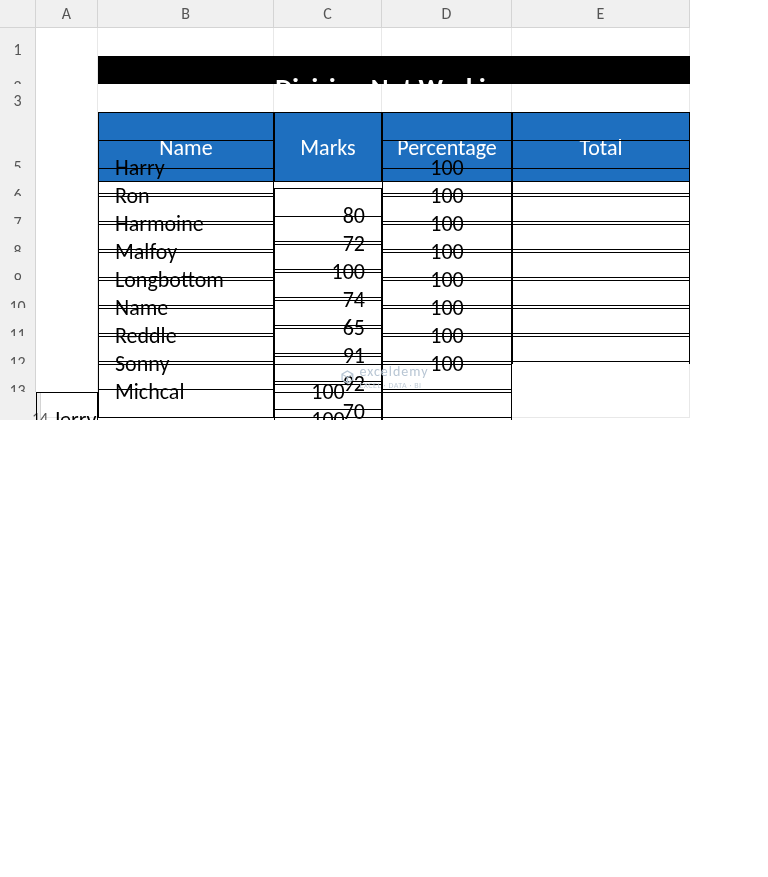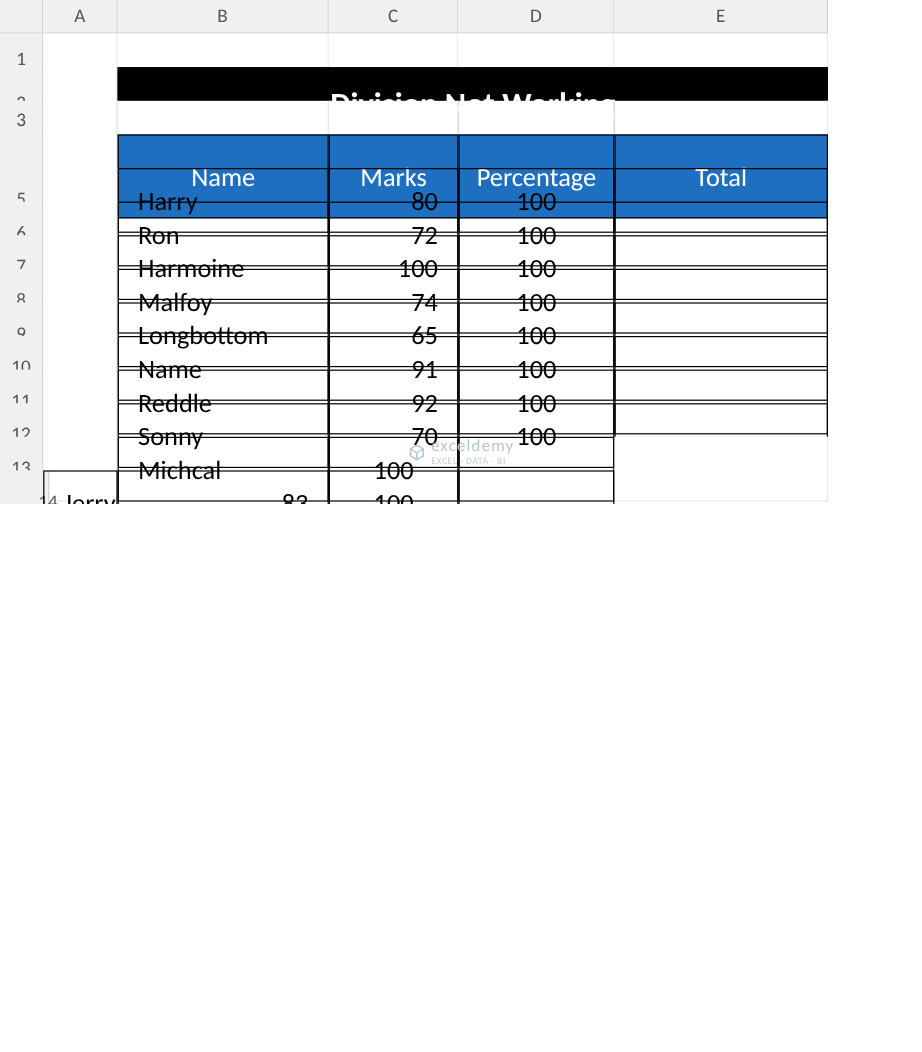--- a/index.html
+++ b/index.html
@@ -58,21 +58,21 @@
   }
   .data-cell {
     border: 1px solid #000;
     display: flex;
     align-items: center;
     font-size: 22px;
     padding: 0 16px;
     color: #000;
   }
   .data-cell.text { justify-content: flex-start; }
-  .data-cell.num { justify-content: flex-end; }
+  .data-cell.num { justify-content: flex-end; margin-top: 48px; }
   .data-cell.center { justify-content: center; }
   .watermark {
     position: absolute;
     left: 50%;
     bottom: 30px;
     transform: translateX(-50%);
     font-size: 14px;
     color: #b8c6d4;
     letter-spacing: 1px;
     display: flex;

